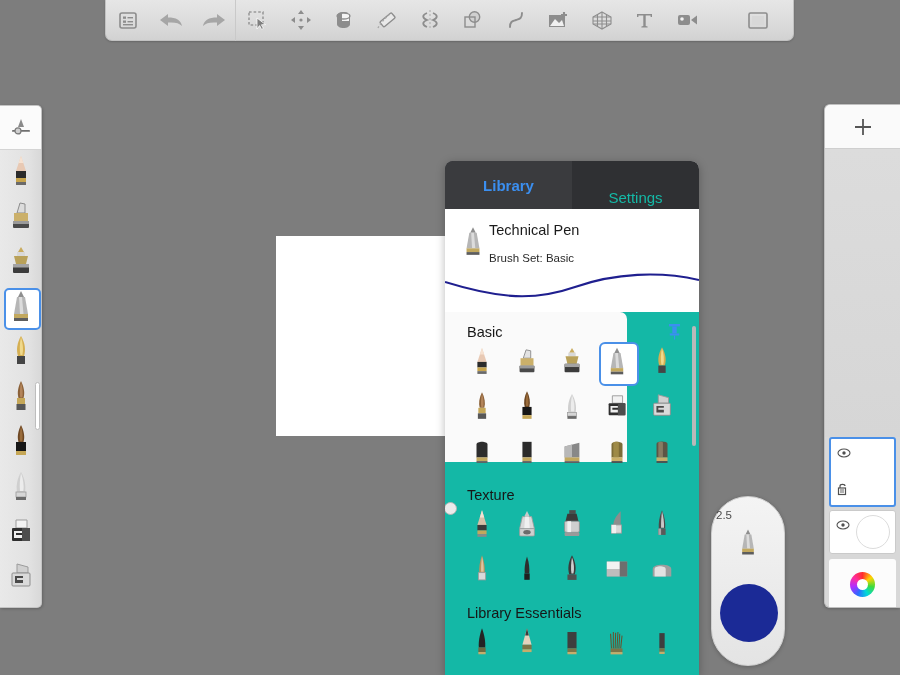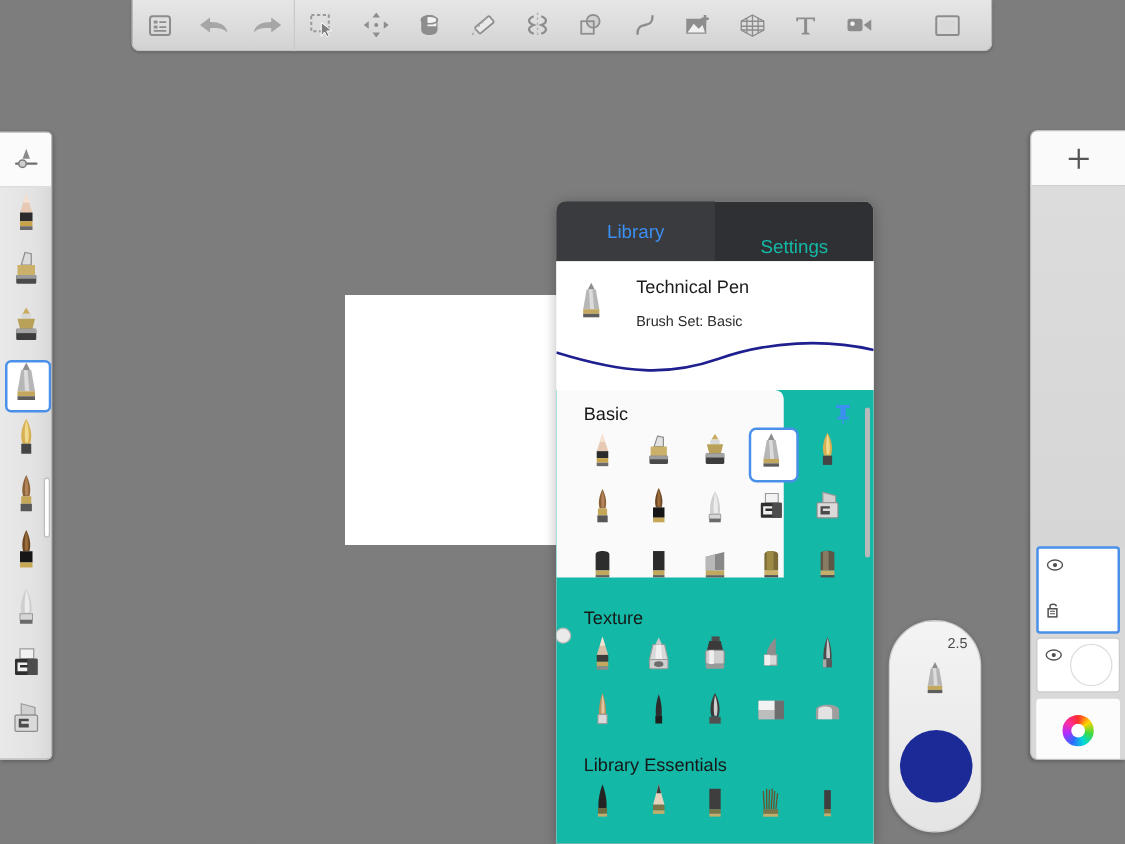--- a/index.html
+++ b/index.html
@@ -85,30 +85,30 @@
   }
   .lib-tabs {
     height: 48px; width: 100%;
     background: #2f3033;
     display: flex; align-items: stretch;
   }
   .lib-tab {
     flex: 1; display: flex; align-items: center; justify-content: center;
     font-size: 15px; cursor: pointer;
   }
-  .lib-tab.active { background: #3a3b3e; color: #3b8ff0; font-weight: normal; }
+  .lib-tab.active { background: #3a3b3e; color: #3b8ff0; font-weight: bold; }
   .lib-tab.inactive { color: #14b8a6; margin-top: 24px; }
 
   .lib-header {
     background: #ffffff; height: 103px; width: 100%;
     position: relative;
   }
   .lib-brush-row {
     display: flex; align-items: center;
-    padding: 12px 0 0 16px; gap: 24px;
+    padding: 12px 0 0 16px; gap: 4px;
   }
   .lib-brush-name { font-size: 14.5px; color: #1b1b1b; line-height: 1.25; }
   .lib-brush-set { font-size: 11.5px; color: #2a2a2a; margin-top: 13px; }
   .lib-stroke { position: absolute; left: 0; top: 52px; width: 254px; height: 48px; }
 
   .lib-scroll-area {
     position: absolute; top: 151px; left: 0;
     width: 254px; height: 363px;
     background: #14b8a6;
     overflow: hidden;
@@ -157,22 +157,22 @@
   
   .puck {
     position: absolute; left: 711px; top: 496px;
     width: 74px; height: 170px;
     border-radius: 37px;
     background: linear-gradient(to bottom, #f4f4f4 0%, #e4e4e4 100%);
     border: 1px solid #cfcfcf;
     box-shadow: 0 1px 4px rgba(0,0,0,0.22);
   }
   .puck-size {
-    position: absolute; left: 18px; top: 12px; width: 100%;
-    text-align: center; font-size: 11.5px; color: #4c4c4c;
+    position: absolute; left: 4px; top: 12px; width: 100%;
+    text-align: left; font-size: 11.5px; color: #4c4c4c;
   }
   .puck-brush {
     position: absolute; left: 0; top: 30px; width: 100%;
     display: flex; justify-content: center;
   }
   .puck-color {
     position: absolute; left: 8px; top: 87px;
     width: 58px; height: 58px; border-radius: 50%;
   }
 

